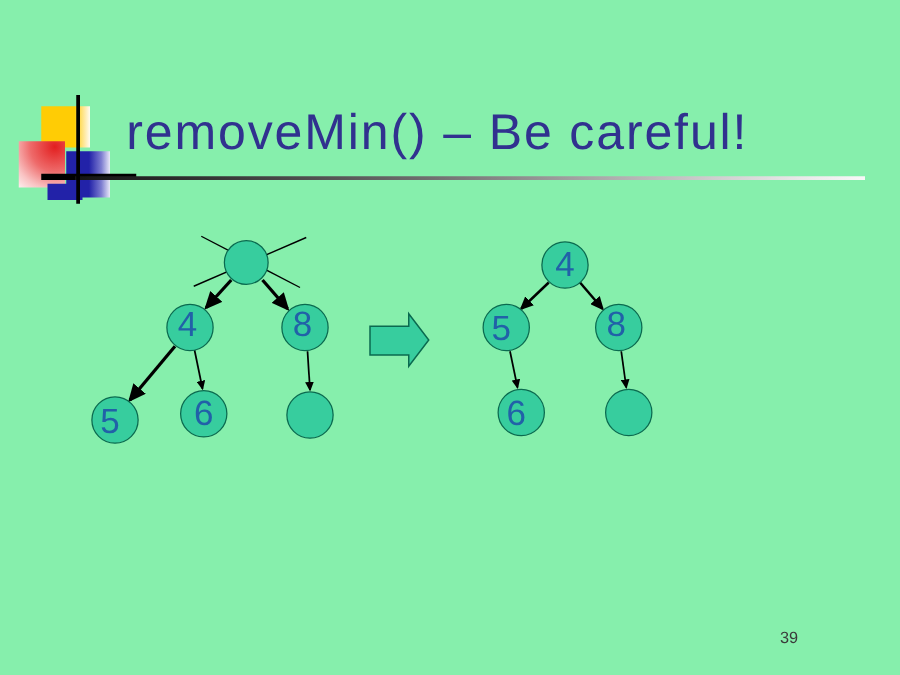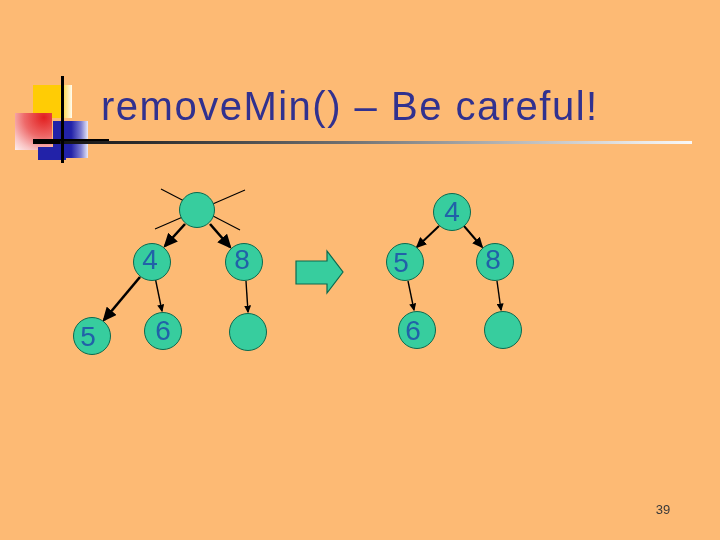--- a/index.html
+++ b/index.html
@@ -1,19 +1,19 @@
 <!DOCTYPE html>
 <html style="--title-text: #31318F; --node-fill: #37CD9E; --node-border: #0A6A4F; --node-label: #2161A8; --edge-color: #000000; --accent-yellow: #FFCC05; --accent-red: #E21F1F; --accent-blue: #2222A8; --page-number-color: #3A3A3A;"><head>
 <meta charset="utf-8">
 <style>
   html,body { margin:0; padding:0; }
   body { font-family: "Liberation Sans", sans-serif; background:#ffffff; }
 
   .slide {
-    position:relative; width:720px; height:540px; background:#fdba74;
+    position:relative; width:720px; height:540px; background:#86efac;
     overflow:hidden;
   }
 
   
   .deco-sq { position:absolute; }
   .deco-yellow { left:33px; top:85px; width:39px; height:33px;
     background:linear-gradient(90deg, var(--accent-yellow,#FFCC05) 68%, #ffeeb8 92%, #fffdf2 100%); }
   .deco-red { left:15px; top:113px; width:37px; height:37px;
     background:radial-gradient(circle at 78% 12%, var(--accent-red,#E21F1F) 0%, #ee6a6a 45%, #f9c3c3 78%, #fdeeee 100%); }
   .deco-blue-small { left:38px; top:147px; width:28px; height:13px;
@@ -50,21 +50,21 @@
   
   .edges { position:absolute; left:0; top:0; width:720px; height:540px; }
   .edge { stroke:var(--edge-color,#000); fill:none; }
   .edge.thick  { stroke-width:2.6px; }
   .edge.medium { stroke-width:2px; }
   .edge.thin   { stroke-width:1.4px; }
   .cross-line  { stroke:var(--edge-color,#000); stroke-width:1.1px; }
   .block-arrow { fill:var(--node-fill,#37CD9E); stroke:var(--node-border,#0A6A4F); stroke-width:1.2px; }
 
   .page-number {
-    position:absolute; left:648px; top:502px; width:30px; text-align:center;
+    position:absolute; left:624px; top:502px; width:30px; 
     font-size:13px; color:var(--page-number-color,#3A3A3A);
   }
 </style>
 </head>
 <body>
 
 <div class="slide">
 
   <div class="deco-sq deco-yellow"></div>
   <div class="deco-sq deco-red"></div>

